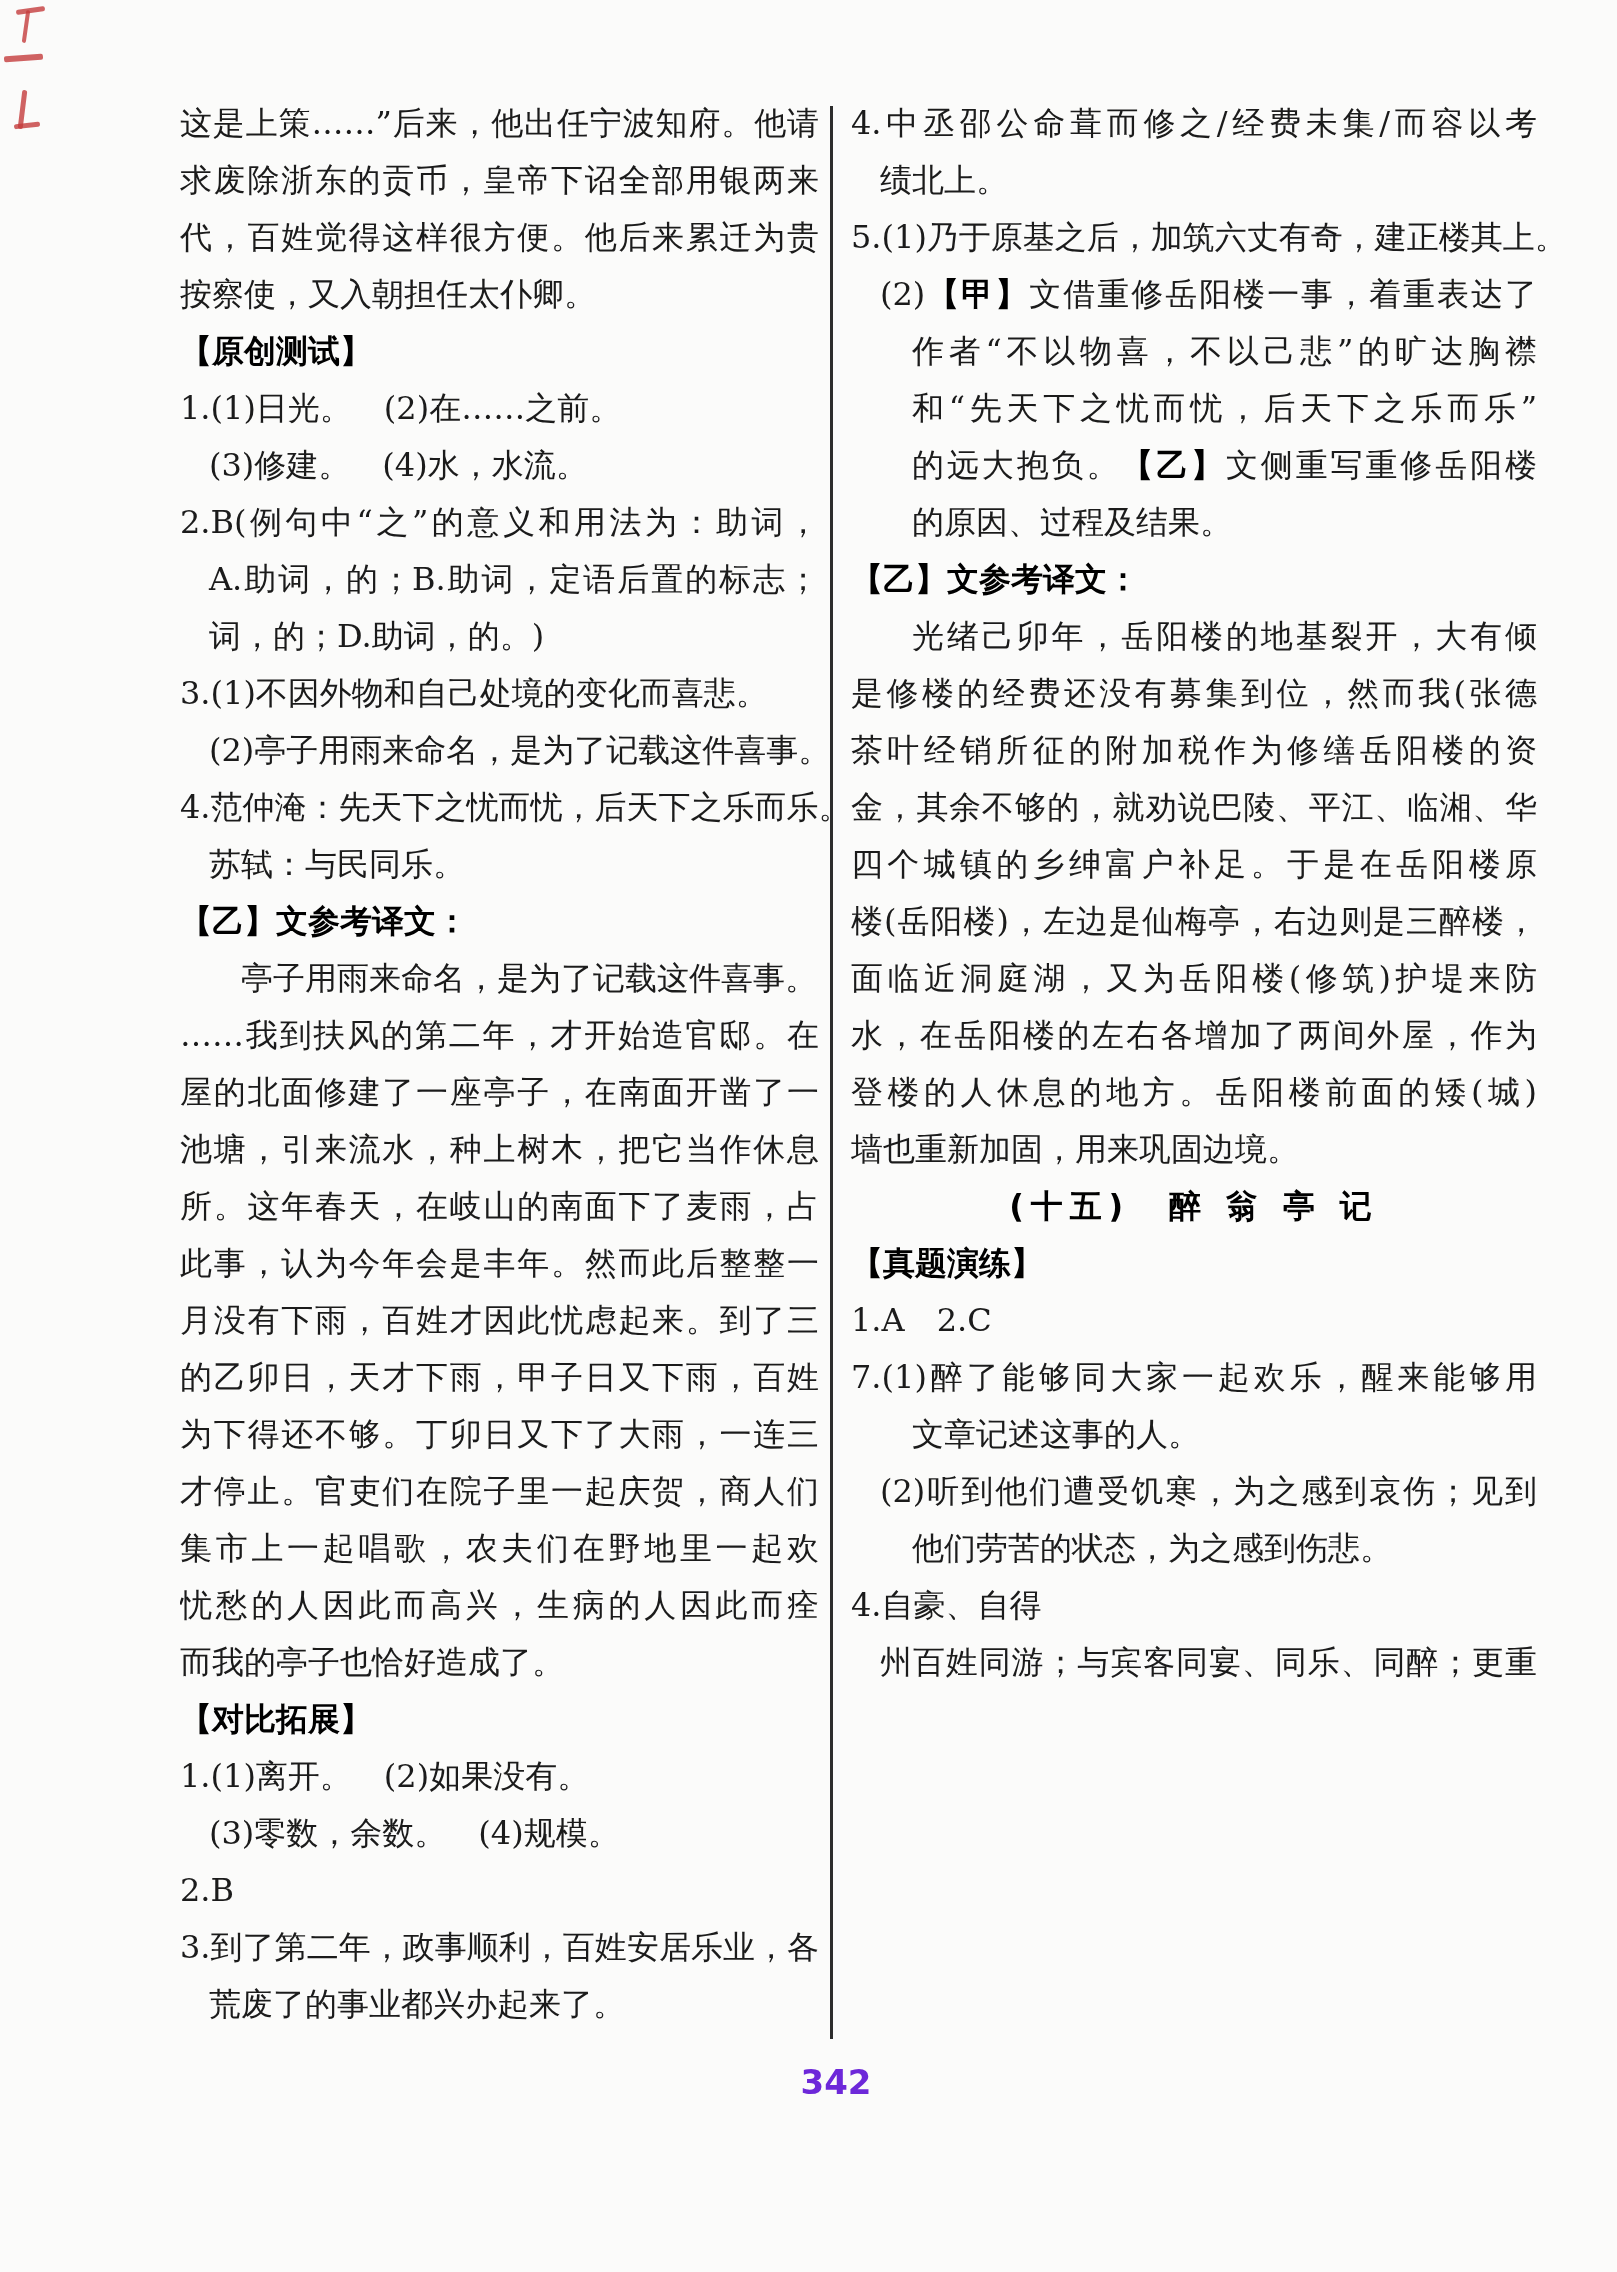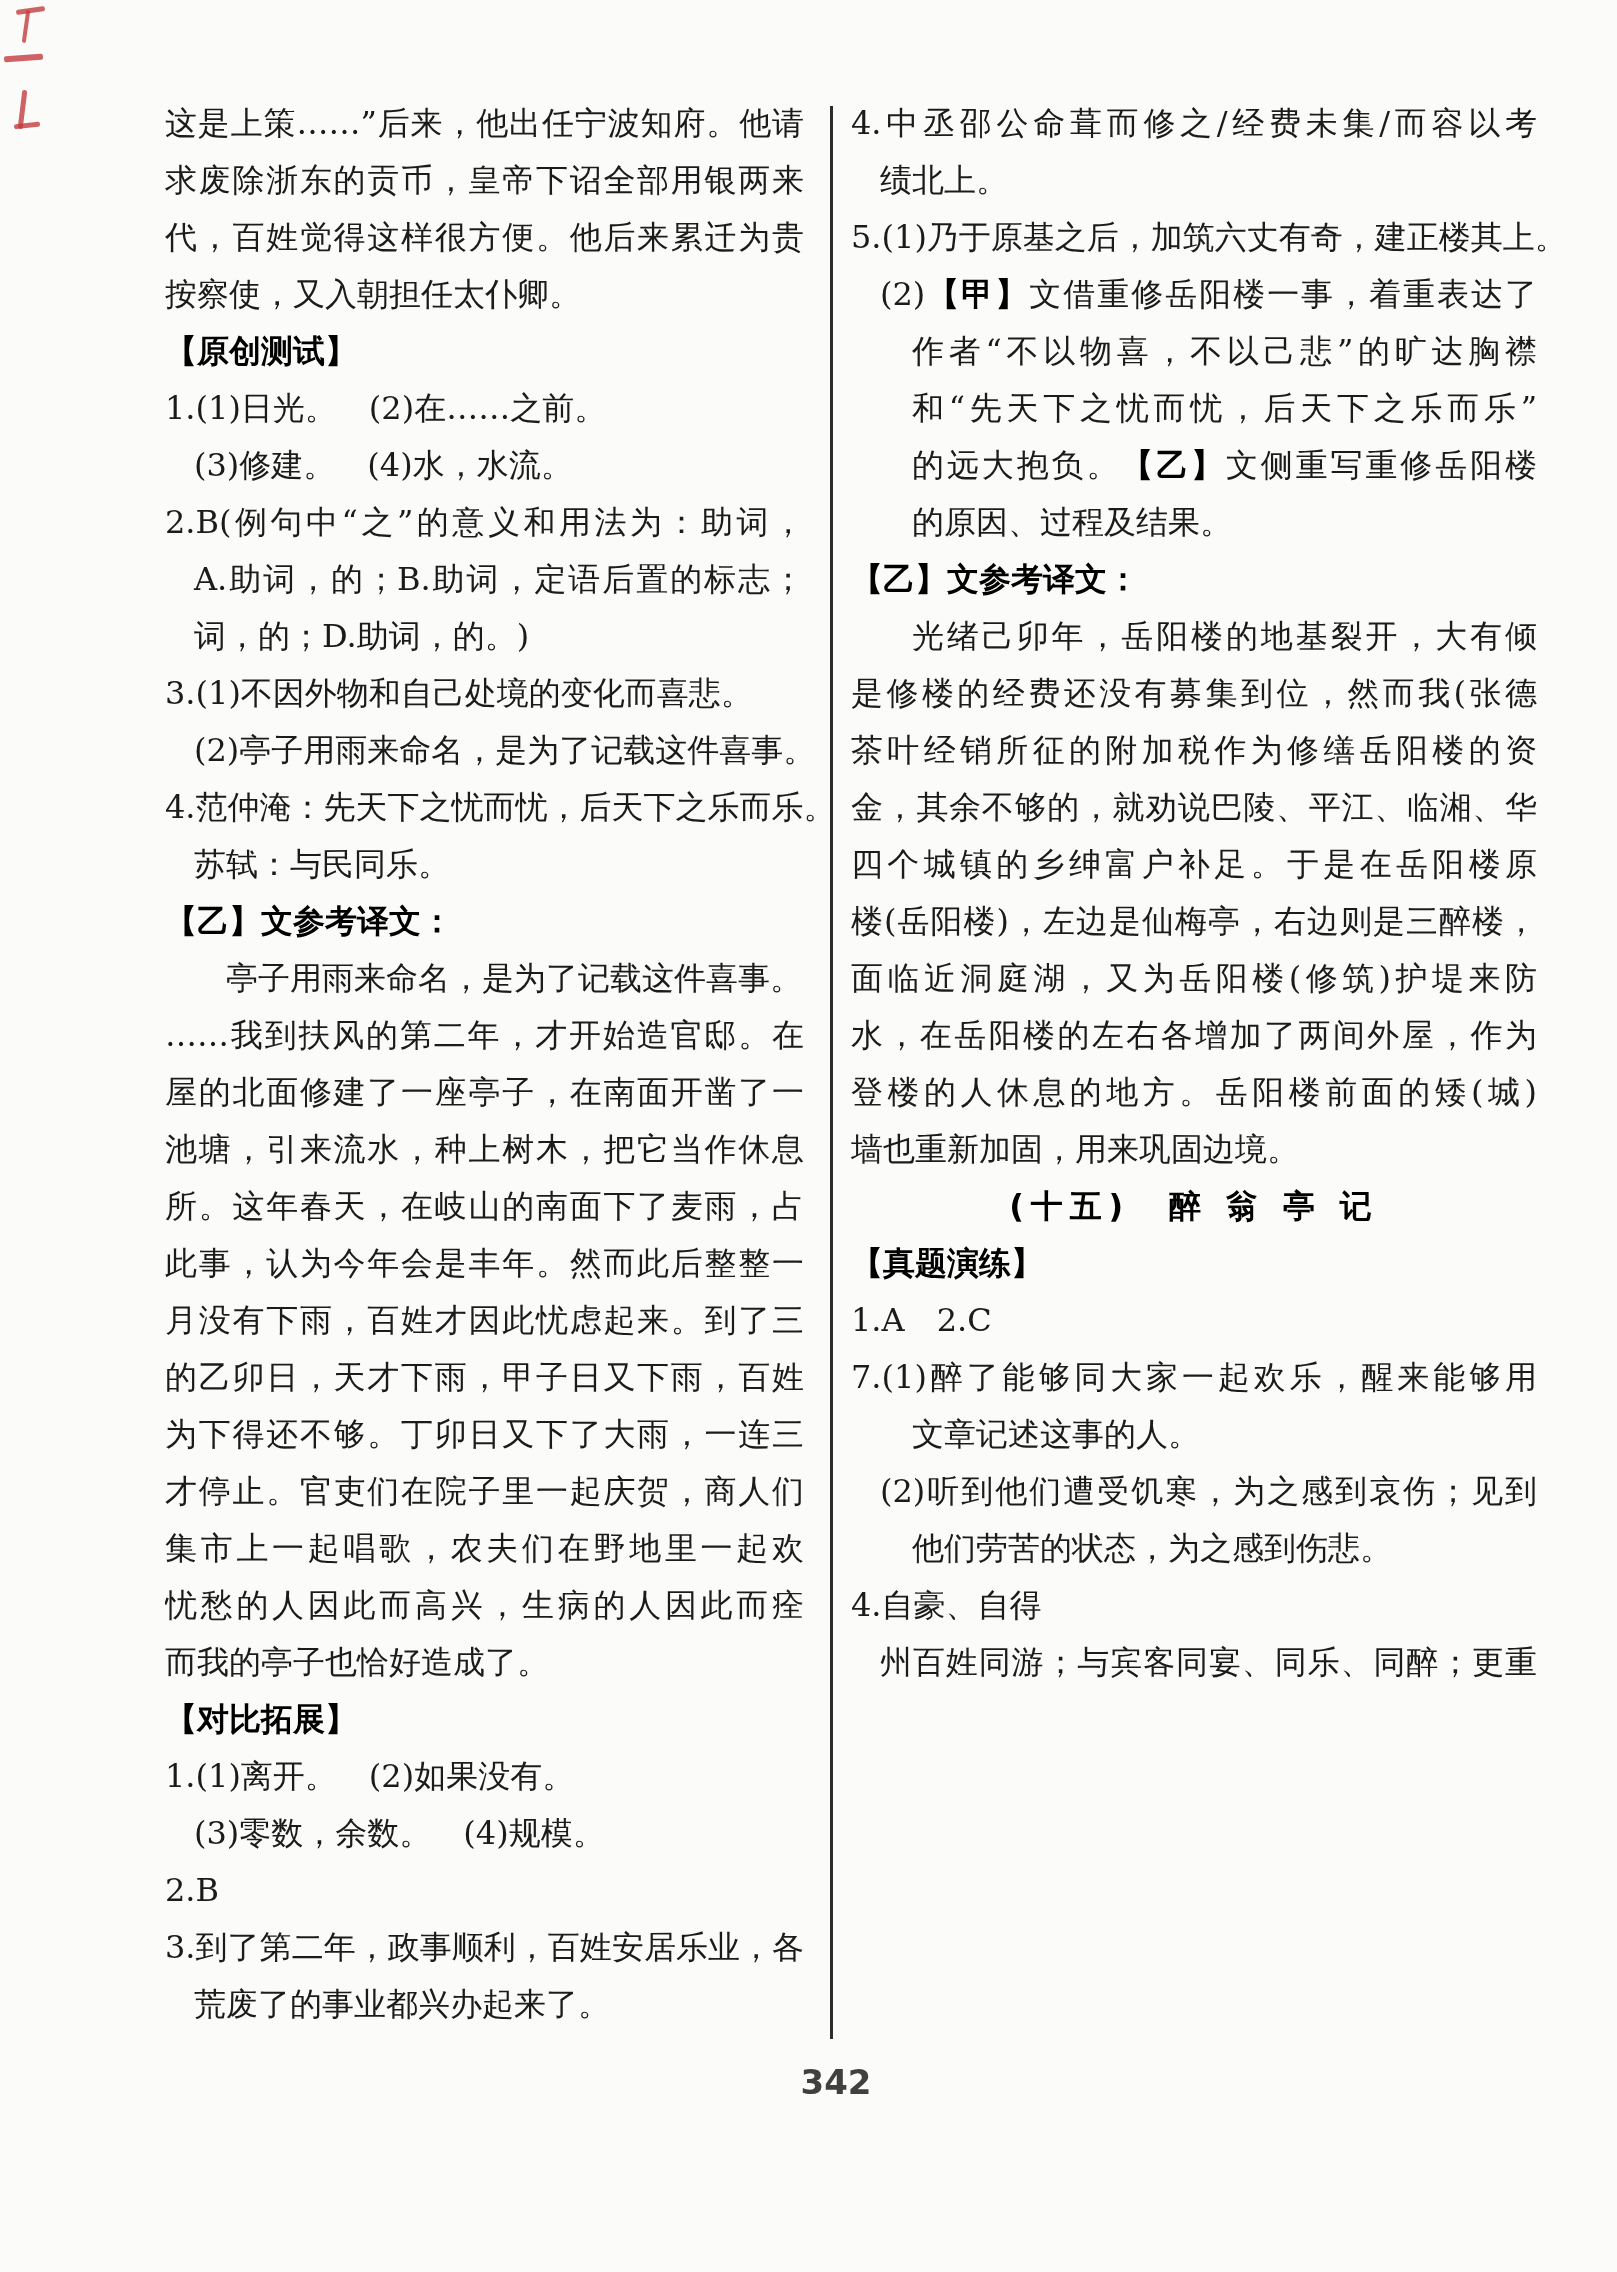--- a/index.html
+++ b/index.html
@@ -4,42 +4,42 @@
 <style>
   html,body{margin:0;padding:0;}
   body{
     width:1617px;height:2273px;position:relative;
     background:#fbfbfa;
     font-family:"DejaVu Serif","Liberation Serif",serif;
     color:#1b1b1b;
     overflow:hidden;
   }
   .col{position:absolute;top:95px;}
-  #left-col{left:165px;width:639px;}
+  #left-col{left:180px;width:639px;}
   #right-col{left:851px;width:686px;}
   .line{
     height:57px;line-height:57px;font-size:32px;
     white-space:nowrap;letter-spacing:0;
   }
   .line.j{white-space:normal;text-align:justify;text-align-last:justify;overflow:hidden;}
   .line.ind1{padding-left:29px;}
   .line.ind2{padding-left:61px;}
   .line.hei, .hei-inline{
     font-family:"DejaVu Sans","Liberation Sans",sans-serif;
     font-weight:700;color:#000;
   }
   .line.ctr{text-align:right;text-align-last:center;letter-spacing:6.9px;white-space:nowrap;padding-left:0;}
   #divider{
     position:absolute;left:830px;top:106px;width:2.9px;height:1933px;
     background:#2c2c2c;
   }
   #page-number{
     position:absolute;left:777px;top:2062px;width:118px;
     text-align:center;font-family:"DejaVu Sans","Liberation Sans",sans-serif;
-    font-weight:700;font-size:34px;color:#404040;
+    font-weight:700;font-size:34px;color:#6d28d9;
   }
   .red-mark{position:absolute;background:#c43c3c;opacity:.8;border-radius:2px;}
   #red-mark-1a{left:15.7px;top:7.8px;width:29px;height:4.9px;transform:rotate(-8deg);}
   #red-mark-1b{left:23.5px;top:9.8px;width:3.9px;height:33px;transform:rotate(8deg);}
   #red-mark-2{left:3.9px;top:55px;width:39px;height:5.9px;transform:rotate(-4deg);}
   #red-mark-3a{left:19.6px;top:90px;width:4.9px;height:39px;transform:rotate(7deg);}
   #red-mark-3b{left:13.7px;top:123px;width:25.5px;height:4.9px;transform:rotate(-6deg);}
 </style>
 </head>
 <body>

